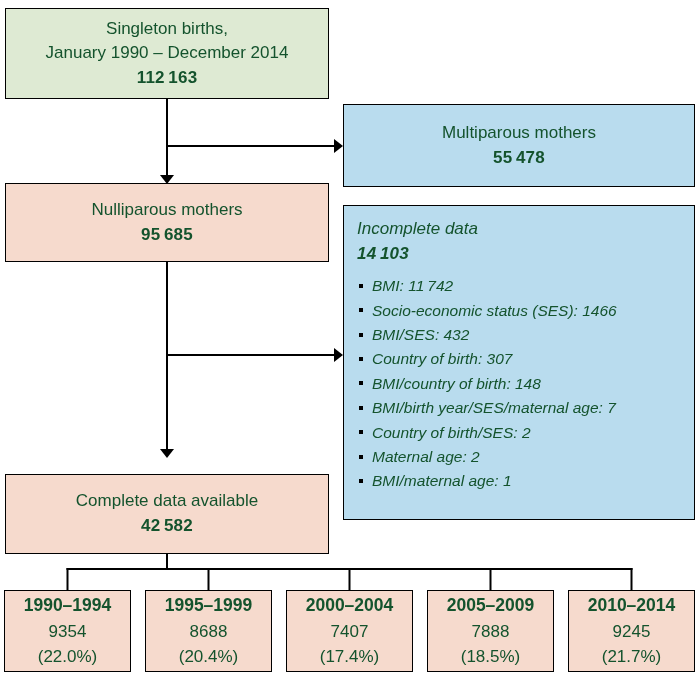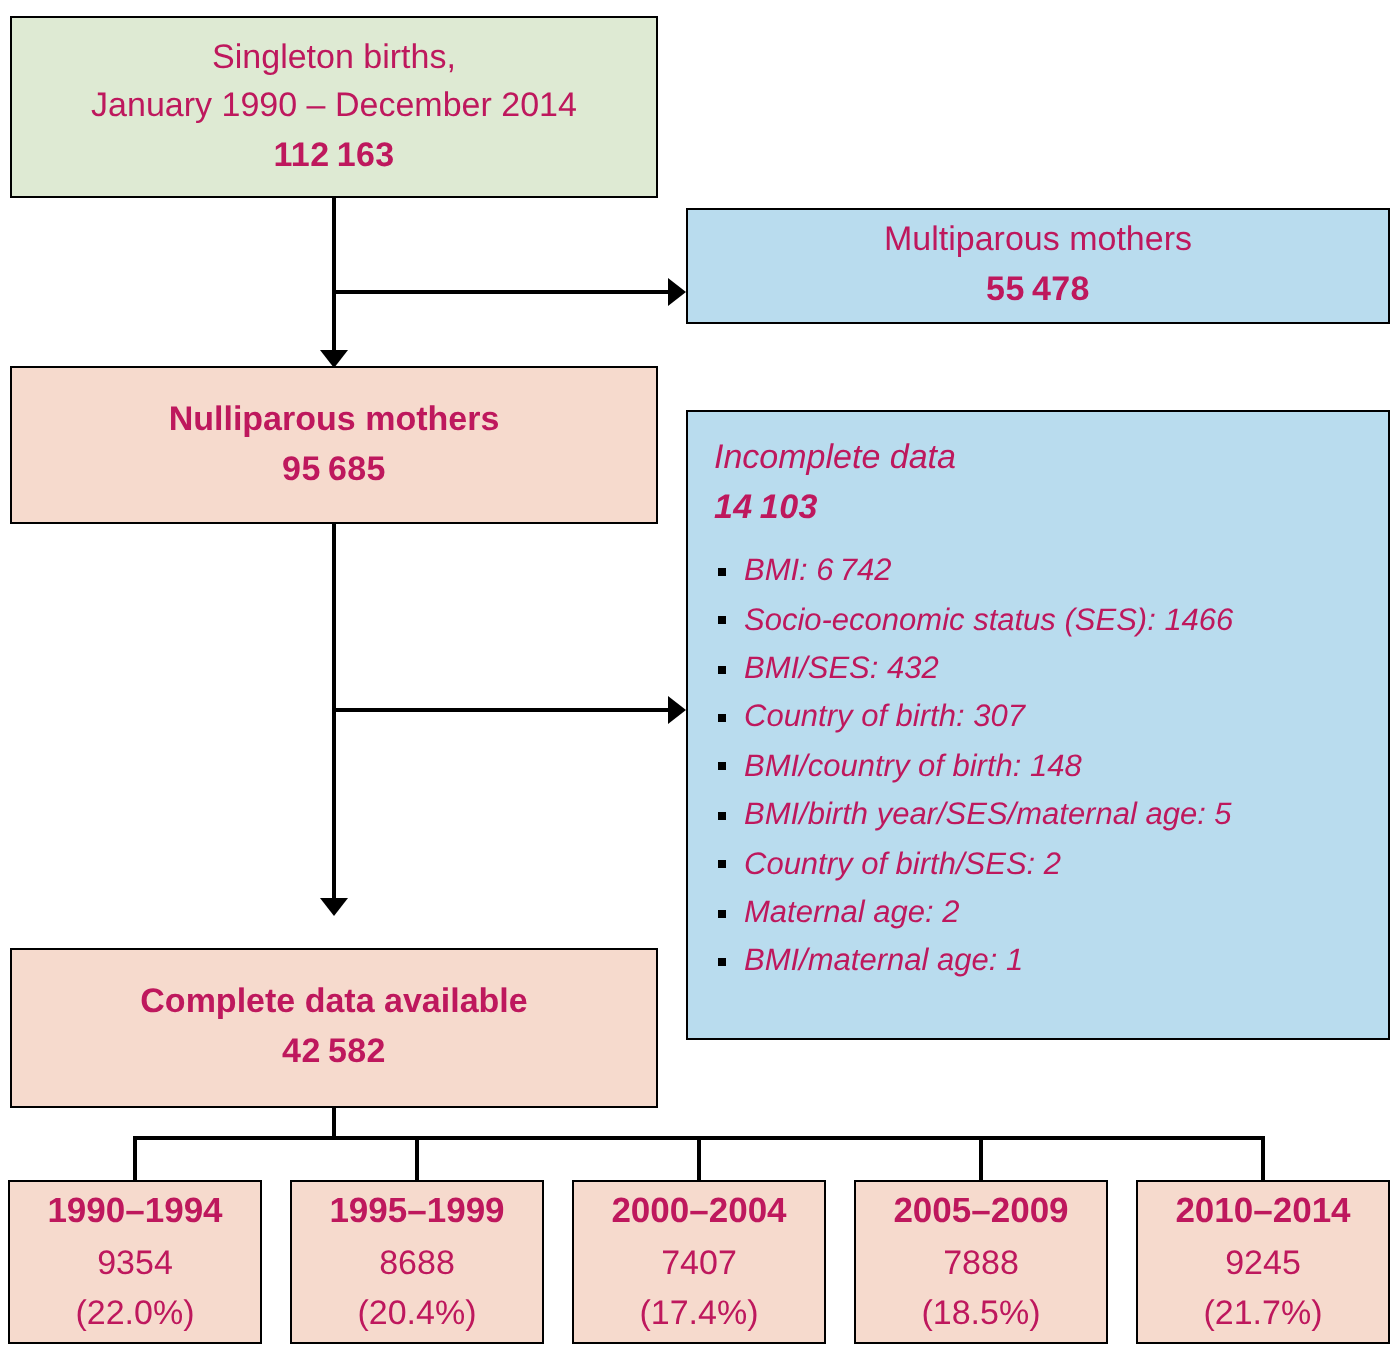--- a/index.html
+++ b/index.html
@@ -1,33 +1,33 @@
 <!DOCTYPE html>
 <html style="--green: #deead3; --blue: #b9dcee; --pink: #f6dacd; --line: #000000;"><head>
 <meta charset="utf-8">
 <style>
   html,body{margin:0;padding:0;background:#fff;}
   .stage{
     position:relative;width:700px;height:679px;background:#ffffff;
-    font-family:"Liberation Sans","DejaVu Sans",sans-serif;color:#be185d;
+    font-family:"Liberation Sans","DejaVu Sans",sans-serif;color:#14532d;
     overflow:hidden;
   }
   .box{
     position:absolute;box-sizing:border-box;border:1.6px solid #000;
     display:flex;flex-direction:column;align-items:center;justify-content:center;
     text-align:center;font-size:17px;line-height:1.45;
   }
   .green{background:var(--green,#deead3);}
   .blue{background:var(--blue,#b9dcee);}
   .pink{background:var(--pink,#f6dacd);}
   .num{font-weight:700;letter-spacing:.2px;}
-  .bold{font-weight:700;}
+  .bold{font-weight:400;}
 
   #singleton{left:5px;top:8px;width:324px;height:91px;}
-  #multiparous{left:343px;top:104px;width:352px;height:58px;}
+  #multiparous{left:343px;top:104px;width:352px;height:83px;}
   #nulliparous{left:5px;top:183px;width:324px;height:79px;}
   #complete{left:5px;top:474px;width:324px;height:80px;}
 
   #incomplete{
     left:343px;top:205px;width:352px;height:315px;
     align-items:flex-start;justify-content:flex-start;text-align:left;
     padding:11px 12px 10px 13px;
     font-style:italic;
   }
   #incomplete .list{
@@ -84,41 +84,41 @@
     <div class="bold">Nulliparous mothers</div>
     <div class="num">95 685</div>
   </div>
 
   <div class="box blue" id="incomplete">
     <div>Incomplete data</div>
     <div class="num">14 103</div>
     <div class="list">
       <div class="li">
           <span class="bullet"></span>
-          <span>BMI: 6 742</span>
+          <span>BMI: 11 742</span>
         </div>
       <div class="li">
           <span class="bullet"></span>
           <span>Socio-economic status (SES): 1466</span>
         </div>
       <div class="li">
           <span class="bullet"></span>
           <span>BMI/SES: 432</span>
         </div>
       <div class="li">
           <span class="bullet"></span>
           <span>Country of birth: 307</span>
         </div>
       <div class="li">
           <span class="bullet"></span>
           <span>BMI/country of birth: 148</span>
         </div>
       <div class="li">
           <span class="bullet"></span>
-          <span>BMI/birth year/SES/maternal age: 5</span>
+          <span>BMI/birth year/SES/maternal age: 7</span>
         </div>
       <div class="li">
           <span class="bullet"></span>
           <span>Country of birth/SES: 2</span>
         </div>
       <div class="li">
           <span class="bullet"></span>
           <span>Maternal age: 2</span>
         </div>
       <div class="li">

